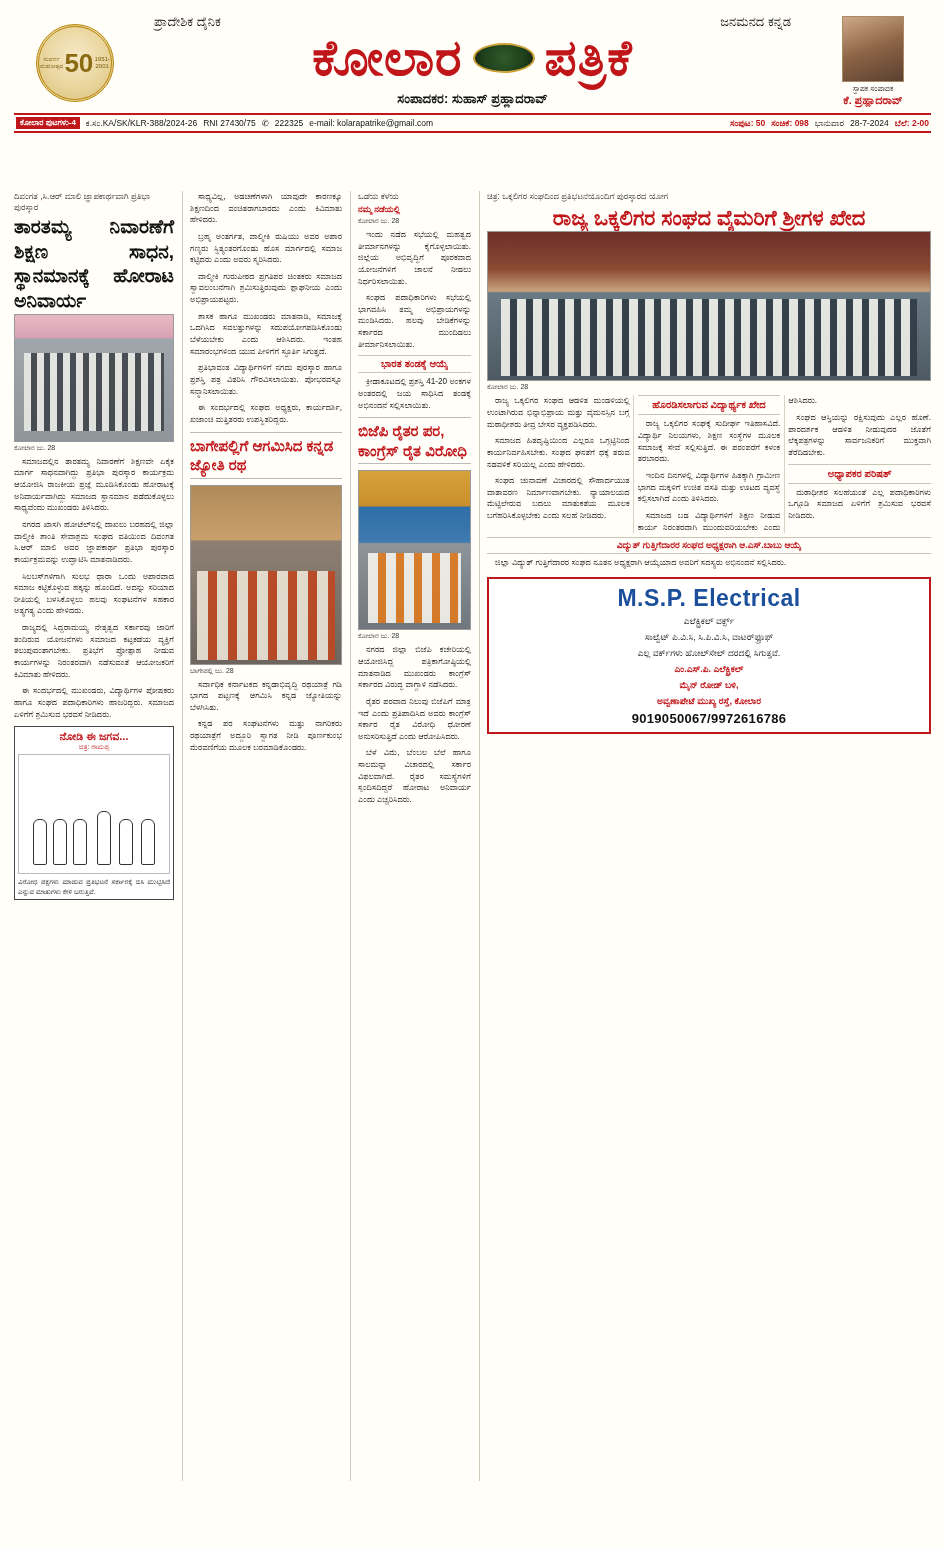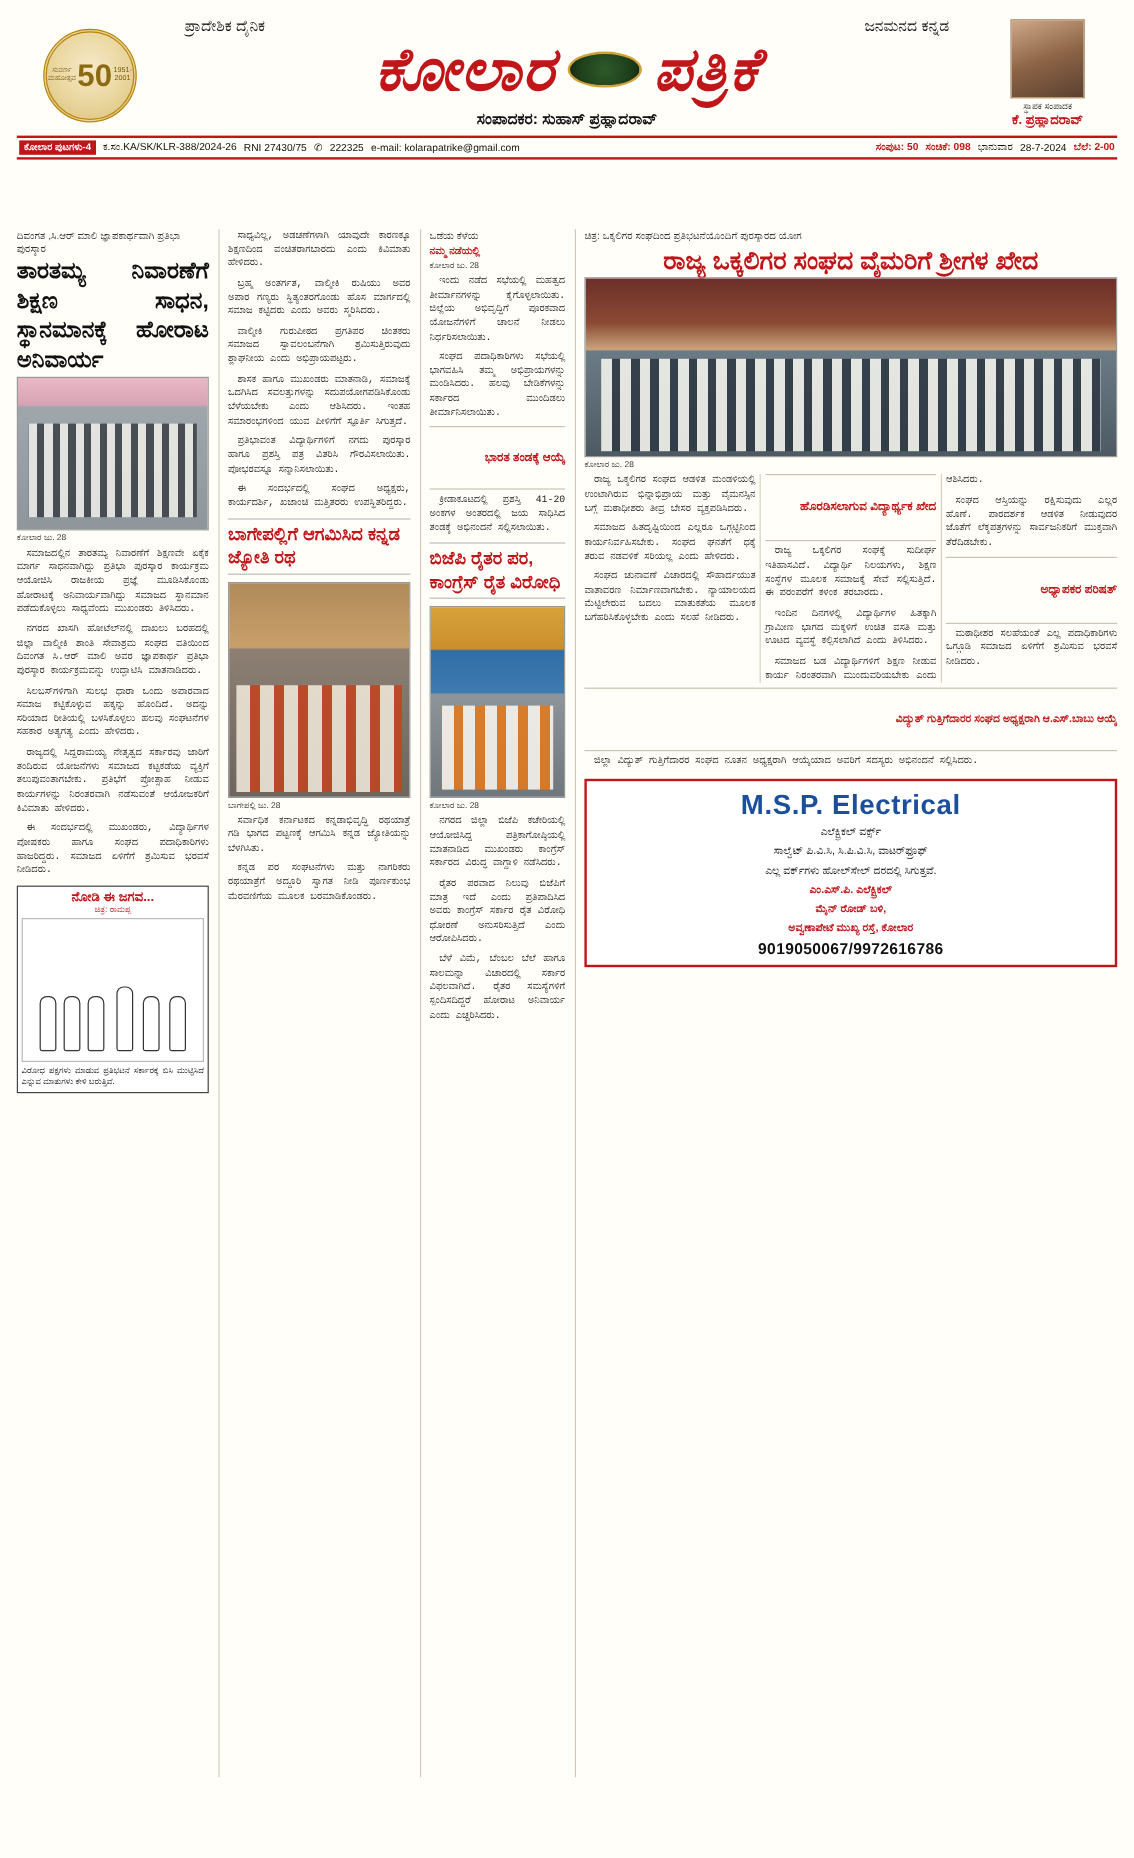--- a/index.html
+++ b/index.html
@@ -33,21 +33,21 @@
   }
   .logo-seal .big { font-size: 26px; font-weight: bold; color:#8a6a12; }
   .mast-center { flex: 1; text-align: center; padding-top: 4px; }
   .mast-kicker {
     display:flex; justify-content: space-between; padding: 0 40px;
     font-size: 13px; font-weight: normal; color:#111;
   }
   .mast-title {
     font-size: 50px; font-weight: bold; color: #c0161a;
     letter-spacing: 1px; line-height: 1.05; margin-top: 2px;
-    display:flex; align-items:center; justify-content:center; gap: 10px; font-style: italic;
+    display:flex; align-items:center; justify-content:center; gap: 10px;
   }
   .mast-emblem {
     width: 62px; height: 30px; border-radius: 50%;
     background: radial-gradient(circle, #2e5a2a 0%, #1d3d1a 70%, #11230f 100%);
     border: 2px solid #cfa23a;
     display:inline-block;
   }
   .mast-sub { font-size: 13px; font-weight: bold; color:#111; margin-top: 6px; }
   .editor-box {
     width: 84px; text-align:center; margin-top: 6px; margin-right: 16px;
@@ -93,26 +93,26 @@
     border-top:1px solid #bbb; border-bottom:1px solid #bbb;
     padding: 3px 0; margin: 6px 0;
   }
   .kicker-sm { font-size: 8.5px; color:#333; margin-bottom:2px; }
   .photo {
     width:100%; border:1px solid #999; display:block;
     background:#cdd3d8;
   }
   .caption { font-size:7px; color:#333; margin: 2px 0 4px 0; }
   .body { font-size: 8.2px; line-height: 1.42; text-align: justify; color:#1a1a1a; }
-  .body p { margin: 0 0 5px 0; text-indent: 8px; font-family: Liberation Mono, monospace; }
+  .body p { margin: 0 0 5px 0; text-indent: 8px; }
   .threecol { column-count: 3; column-gap: 8px; column-rule: 1px solid #d7d2c4; }
   .subhead-inline {
-    font-size: 10px; font-weight:bold; color:#c0161a; text-align:right;
+    font-size: 10px; font-weight:bold; color:#c0161a; text-align:center;
     margin: 4px 0 3px 0; border-top:1px solid #c9c4b6; border-bottom:1px solid #c9c4b6;
-    padding: 20px 0; break-inside: avoid;
+    padding: 2px 0; break-inside: avoid;
   }
 
   
   .ph-a { height: 128px; background:
       linear-gradient(180deg,#e9b8c6 0%, #d7a3b4 18%, #9fa7ad 19%, #8e969c 100%); position:relative; }
   .ph-a::after { content:""; position:absolute; left:6%; right:6%; top:30%; height:62%;
       background: repeating-linear-gradient(90deg,#efefe9 0 7px,#3a3f45 7px 13px); opacity:.85; }
   .ph-b { height: 150px; background:
       linear-gradient(180deg,#6d2f2a 0%, #8a4a33 25%, #c9a37c 40%, #6b7b86 41%, #4d5a63 100%); position:relative;}
   .ph-b::after { content:""; position:absolute; left:3%; right:3%; top:45%; height:52%;

